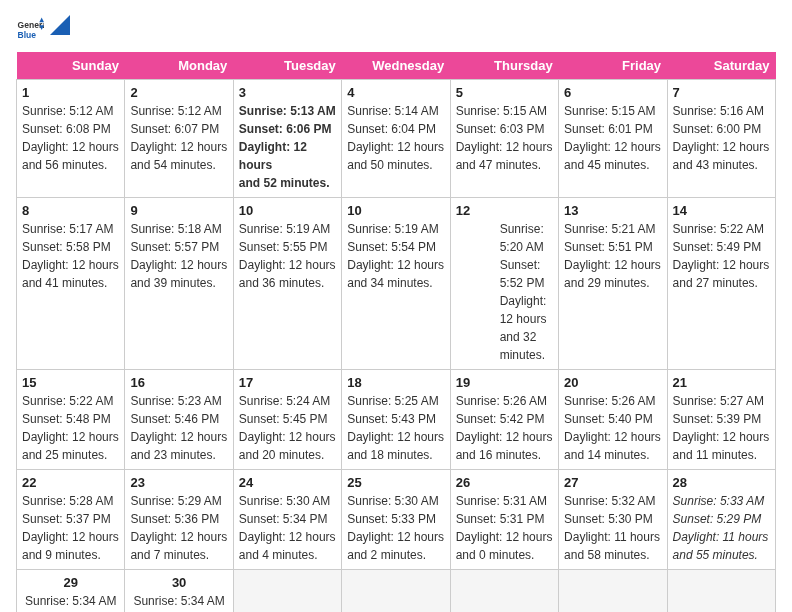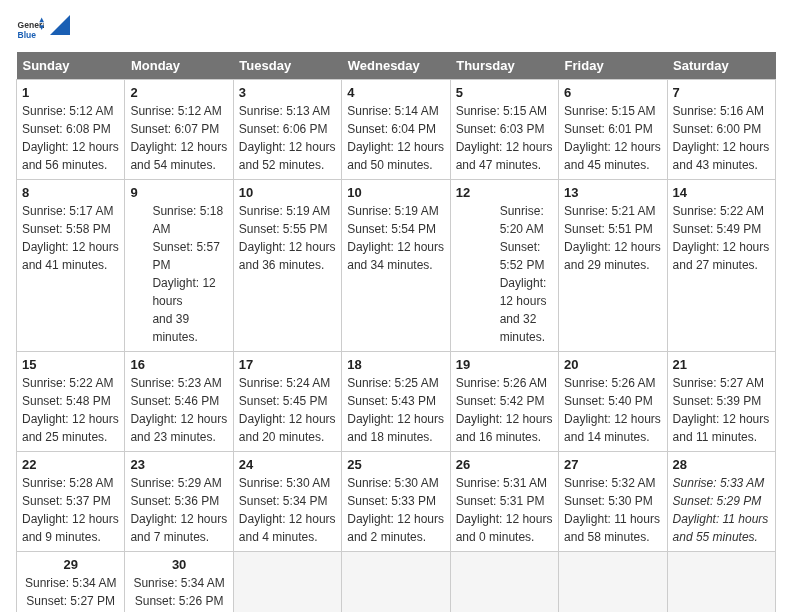--- a/index.html
+++ b/index.html
@@ -36,23 +36,23 @@
     .subtitle {
       font-size: 14px;
       color: #555;
     }
     table {
       width: 100%;
       border-collapse: collapse;
       table-layout: fixed;
     }
     th {
-      background-color: #737373;
+      background-color: #ec4899;
       color: #fff;
-      text-align: left;
+      text-align: right;
       padding: 6px 6px;
       font-size: 13px;
       font-weight: bold;
     }
     td {
       border: 1px solid #ccc;
       vertical-align: top;
       padding: 5px 5px;
       font-size: 10.5px;
       color: #222;
@@ -126,21 +126,21 @@
         </td>
         <td>
           <span class="day-num">2</span>
           <div class="day-info" style="white-space: pre-line;">Sunrise: 5:12 AM
 Sunset: 6:07 PM
 Daylight: 12 hours
 and 54 minutes.</div>
         </td>
         <td>
           <span class="day-num">3</span>
-          <div class="day-info" style="white-space: pre-line;">Sunrise: 5:13 AM
+          <div class="day-info" style="white-space: pre-line; font-weight: bold;">Sunrise: 5:13 AM
 Sunset: 6:06 PM
 Daylight: 12 hours
 and 52 minutes.</div>
         </td>
         <td>
           <span class="day-num">4</span>
           <div class="day-info" style="white-space: pre-line;">Sunrise: 5:14 AM
 Sunset: 6:04 PM
 Daylight: 12 hours
 and 50 minutes.</div>
@@ -170,21 +170,21 @@
       <tr>
         <td>
           <span class="day-num">8</span>
           <div class="day-info" style="white-space: pre-line;">Sunrise: 5:17 AM
 Sunset: 5:58 PM
 Daylight: 12 hours
 and 41 minutes.</div>
         </td>
         <td>
           <span class="day-num">9</span>
-          <div class="day-info" style="white-space: pre-line; margin-left: 22px;">Sunrise: 5:18 AM
+          <div class="day-info" style="white-space: pre-line;">Sunrise: 5:18 AM
 Sunset: 5:57 PM
 Daylight: 12 hours
 and 39 minutes.</div>
         </td>
         <td>
           <span class="day-num">10</span>
           <div class="day-info" style="white-space: pre-line;">Sunrise: 5:19 AM
 Sunset: 5:55 PM
 Daylight: 12 hours
 and 36 minutes.</div>

